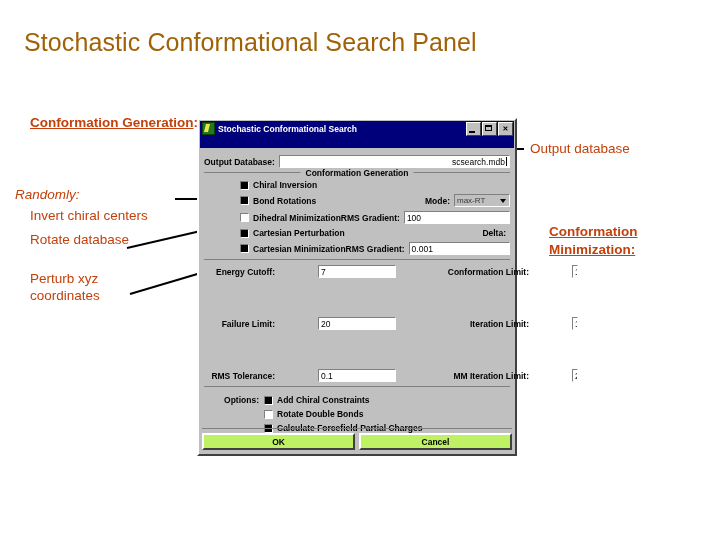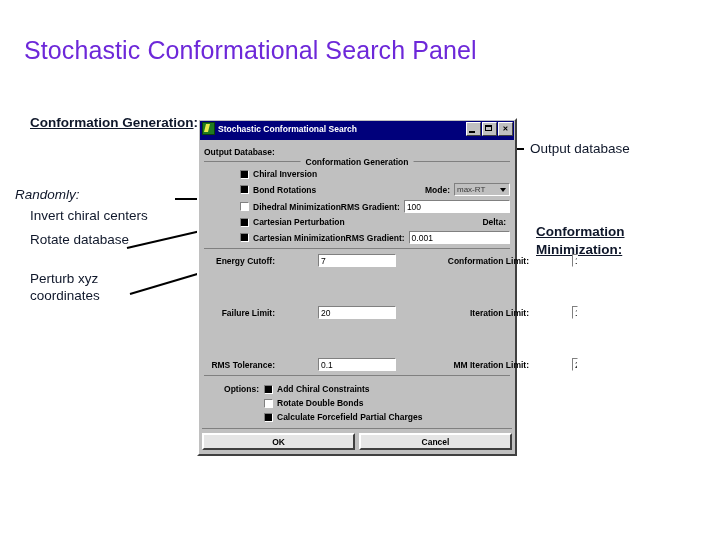--- a/index.html
+++ b/index.html
@@ -13,51 +13,51 @@
     position: relative;
     overflow: hidden;
     font-family: "Liberation Sans", sans-serif;
     color: #000000;
   }
 
   
   #slide-title {
     position: absolute;
     left: 24px;
-    top: 36px;
+    top: 28px;
     font-size: 25px;
     font-weight: 400;
     letter-spacing: 0.1px;
     white-space: nowrap;
-    color: #6d28d9;
+    color: #a16207;
   }
 
   
   .annot {
     position: absolute;
     font-size: 13.5px;
     line-height: 17px;
-    color: #0f172a;
+    color: #c2410c;
     white-space: pre-line;
   }
   .annot.bold-ul {
     font-weight: bold;
     text-decoration: underline;
   }
   .annot.italic {
     font-style: italic;
   }
 
   #annot-conf-gen      { left: 30px; top: 114px; }
   #annot-randomly      { left: 15px; top: 186px; }
   #annot-invert        { left: 30px; top: 192px; }
   #annot-rotate        { left: 30px; top: 231px; }
   #annot-perturb       { left: 30px; top: 270px; }
   #annot-output-db     { left: 530px; top: 140px; }
-  #annot-conf-min      { left: 536px; top: 223px; text-decoration: underline; }
+  #annot-conf-min      { left: 549px; top: 223px; text-decoration: underline; }
 
   
   #arrow-layer {
     position: absolute;
     left: 0; top: 0;
     width: 720px; height: 540px;
     pointer-events: none;
   }
 
   
@@ -78,21 +78,21 @@
     color: #000;
   }
 
   
   #titlebar {
     height: 15px;
     margin: 1px;
     background: #00007b;
     display: flex;
     align-items: center;
-    padding: 0 1px 4px 2px;
+    padding: 0 1px 12px 2px;
   }
   #titlebar-icon {
     width: 11px; height: 11px;
     margin-right: 3px;
     background: #1f7a1f;
     border: 1px solid #0c3f0c;
     position: relative;
     flex: 0 0 auto;
   }
   #titlebar-icon::after {
@@ -313,21 +313,21 @@
     display: flex;
     gap: 4px;
     border-top: 1px solid #808080;
     padding-top: 4px;
   }
   .dlgbtn {
     flex: 1 1 0;
     height: 17px;
     line-height: 15px;
     text-align: center;
-    background: #e5e5e5;
+    background: #bef264;
     border-top: 2px solid #ffffff;
     border-left: 2px solid #ffffff;
     border-right: 2px solid #404040;
     border-bottom: 2px solid #404040;
     font-size: 8.5px;
     font-weight: bold;
     box-sizing: border-box;
     color: #000;
   }
 </style>
@@ -373,20 +373,21 @@
     <div id="titlebar-text">Stochastic Conformational Search</div>
     <div class="winbtn min"></div>
     <div class="winbtn max"></div>
     <div class="winbtn close">✕</div>
   </div>
 
   <div id="dlg-body">
 
     <div class="row" id="row-outdb">
       <div class="lbl">Output Database:</div>
+      <div class="field" id="out-db-field"><span>scsearch.mdb</span><span id="out-db-caret"></span></div>
     </div>
 
 
     <div class="groupbox">
       <div class="groupbox-title">Conformation Generation</div>
 
       <div class="cgrow" style="margin-top:4px;">
         <div class="cb checked"></div>
         <div class="cb-label">Chiral Inversion</div>
       </div>

